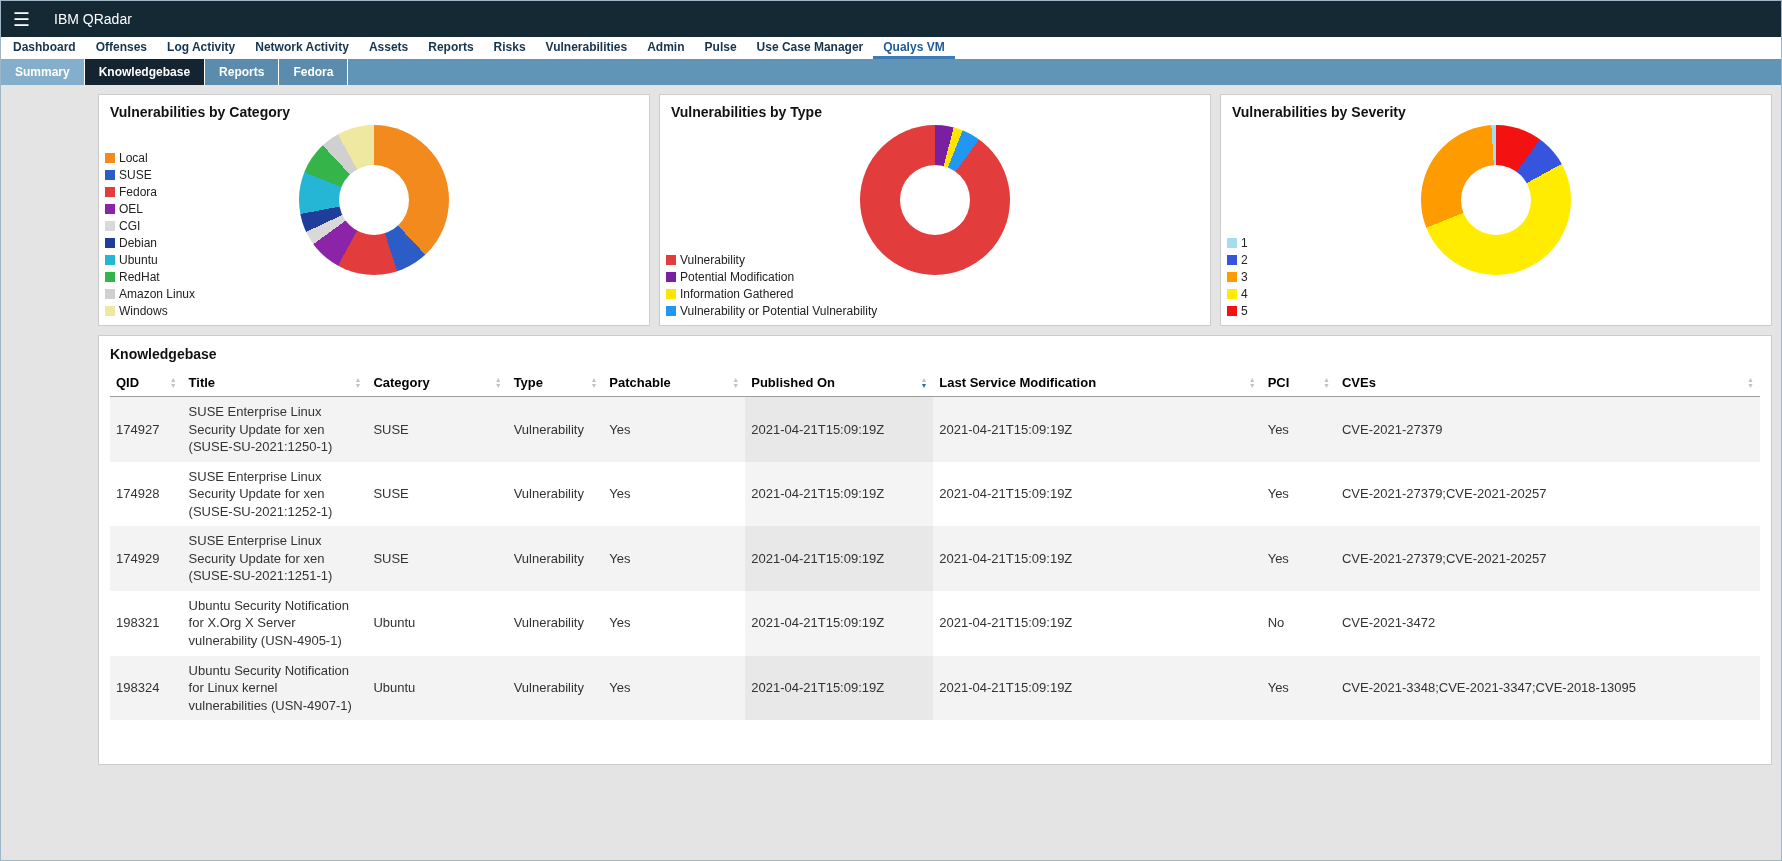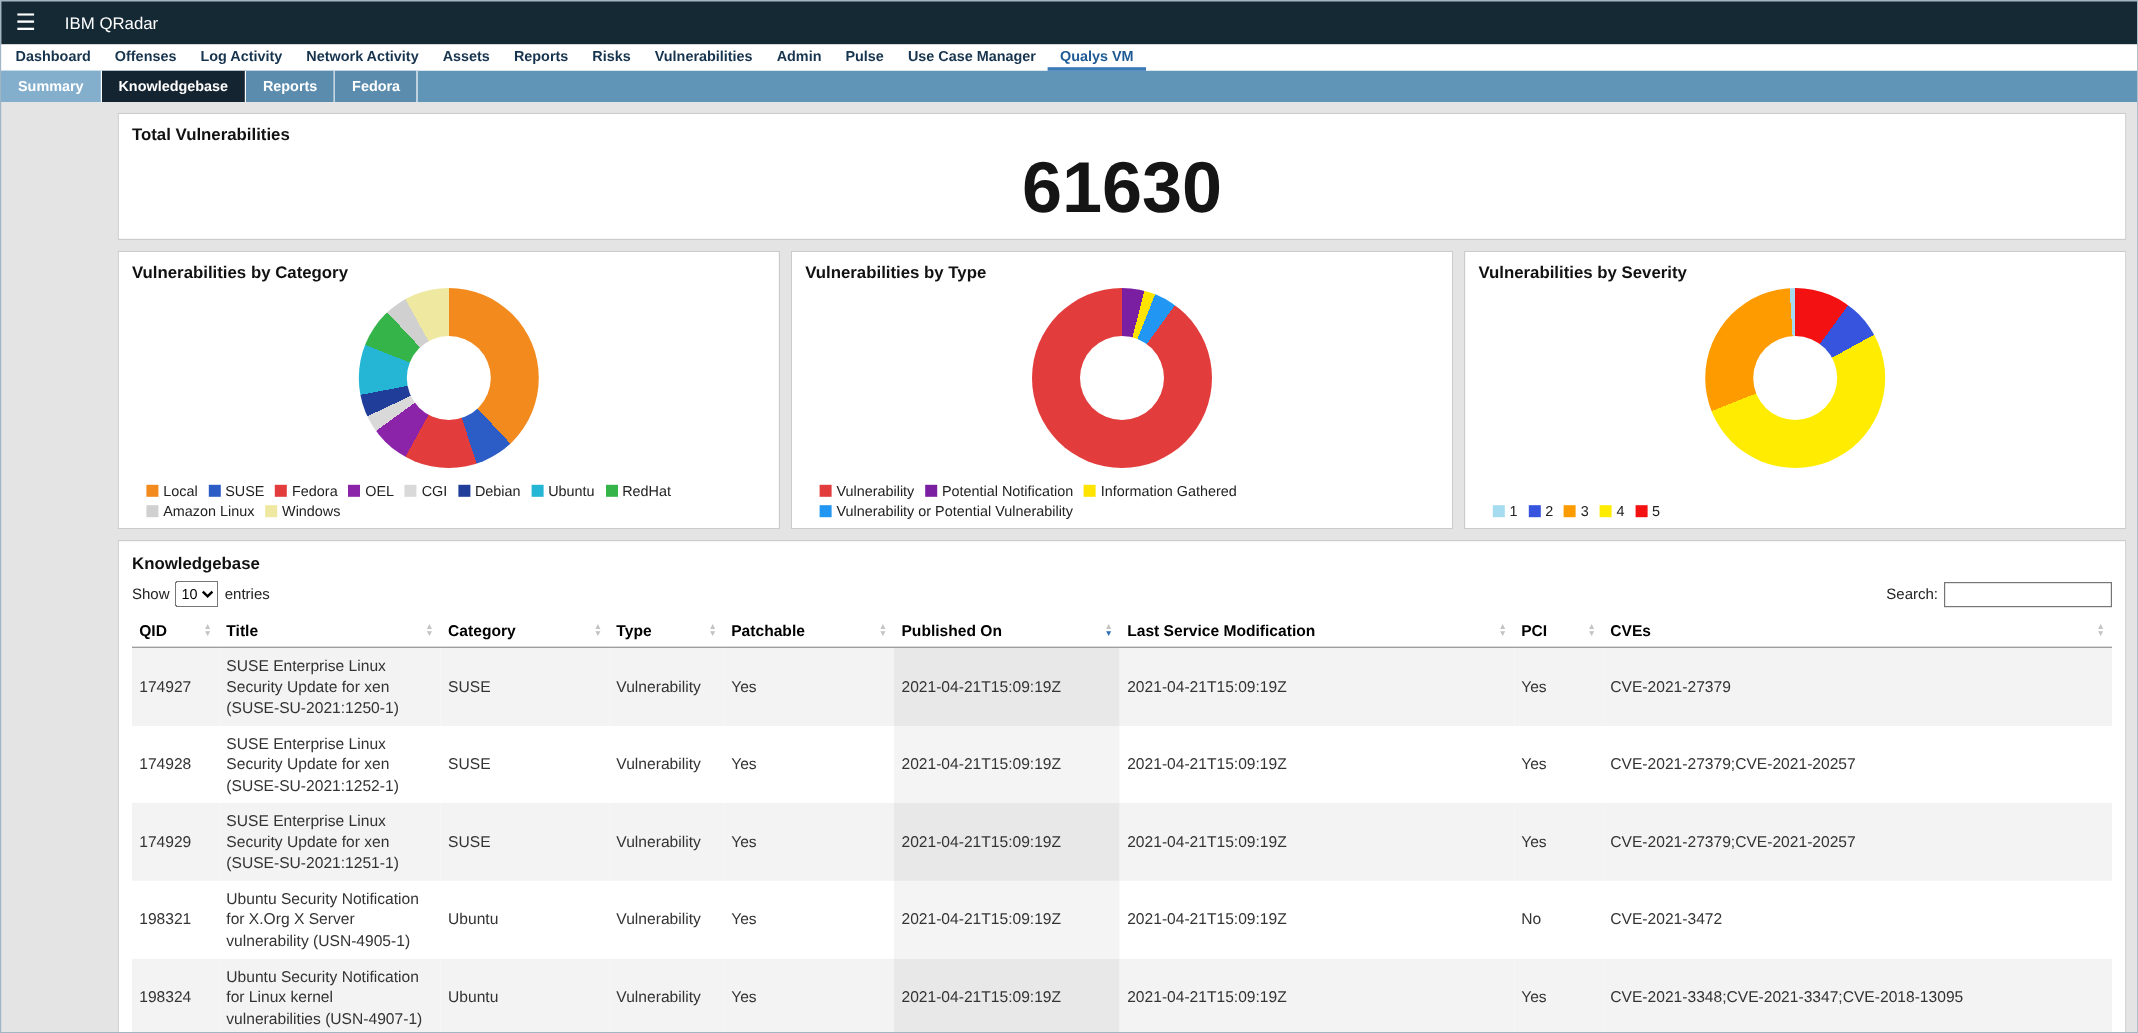--- a/index.html
+++ b/index.html
@@ -36,21 +36,21 @@
   .total-panel { height:106px; position:relative; margin-bottom:9px; }
   .panel-title { position:absolute; top:9px; left:11px; font-size:14px; font-weight:bold; color:#111; }
   .total-value { text-align:center; font-size:60px; font-weight:bold; color:#151515; padding-top:27px; }
 
   .charts-row { display:flex; gap:9px; margin-bottom:9px; }
   .chart-panel { flex:1 1 0; height:232px; position:relative; }
   .donut { width:150px; height:150px; border-radius:50%; margin:30px auto 0; position:relative; }
   .donut-hole { position:absolute; left:50%; top:50%; width:70px; height:70px; margin:-35px 0 0 -35px;
     background:#fff; border-radius:50%; }
   .chart-legend { position:absolute; left:0; right:0; bottom:7px; display:flex; flex-wrap:wrap;
-    justify-content:flex-start; column-gap:9px; row-gap:3px; font-size:12px; color:#222; padding:0 23px; }
+    justify-content:flex-end; column-gap:9px; row-gap:3px; font-size:12px; color:#222; padding:0 6px;flex-direction:column; }
   .legend-item { display:inline-flex; align-items:center; gap:4px; white-space:nowrap; }
   .swatch { width:10px; height:10px; display:inline-block; }
 
   
   .kb-panel { padding:8px 11px 0; min-height:430px; }
   .kb-title { font-size:14px; font-weight:bold; color:#111; margin:2px 0 7px; }
   .kb-controls { display:flex; justify-content:space-between; align-items:center; margin-bottom:6px;
     font-size:12.5px; color:#222; }
   .show-entries { display:flex; align-items:center; gap:5px; }
   select.page-size { height:22px; font-size:12px; font-family:inherit; }
@@ -96,24 +96,20 @@
 
 <div class="subnav">
     <div class="subtab subtab-summary">Summary</div>
     <div class="subtab subtab-knowledgebase active">Knowledgebase</div>
     <div class="subtab subtab-reports">Reports</div>
     <div class="subtab subtab-search">Fedora</div>
   </div>
 
 <div class="content">
 
-  <div class="panel total-panel">
-    <div class="panel-title">Total Vulnerabilities</div>
-    <div class="total-value">61630</div>
-  </div>
 
   <div class="charts-row">
     <div class="panel chart-panel">
       <div class="panel-title">Vulnerabilities by Category</div>
       <div class="donut" style="background: conic-gradient(rgb(242, 138, 30) 0deg, rgb(242, 138, 30) 136.8deg, rgb(44, 92, 197) 136.8deg, rgb(44, 92, 197) 162deg, rgb(226, 60, 60) 162deg, rgb(226, 60, 60) 208.8deg, rgb(139, 36, 168) 208.8deg, rgb(139, 36, 168) 234deg, rgb(217, 217, 217) 234deg, rgb(217, 217, 217) 244.8deg, rgb(31, 61, 153) 244.8deg, rgb(31, 61, 153) 259.2deg, rgb(36, 182, 212) 259.2deg, rgb(36, 182, 212) 291.6deg, rgb(53, 180, 74) 291.6deg, rgb(53, 180, 74) 316.8deg, rgb(208, 208, 208) 316.8deg, rgb(208, 208, 208) 331.2deg, rgb(238, 232, 160) 331.2deg, rgb(238, 232, 160) 360deg);">
           <div class="donut-hole"></div>
         </div>
       <div class="chart-legend">
           <span class="legend-item">
             <span class="swatch" style="background: rgb(242, 138, 30);"></span>
@@ -162,21 +158,21 @@
       <div class="donut" style="background: conic-gradient(rgb(123, 31, 162) 0deg, rgb(123, 31, 162) 14.4deg, rgb(255, 228, 0) 14.4deg, rgb(255, 228, 0) 21.6deg, rgb(33, 150, 243) 21.6deg, rgb(33, 150, 243) 36deg, rgb(226, 60, 60) 36deg, rgb(226, 60, 60) 360deg);">
           <div class="donut-hole"></div>
         </div>
       <div class="chart-legend">
           <span class="legend-item">
             <span class="swatch" style="background: rgb(226, 60, 60);"></span>
             <span>Vulnerability</span>
           </span>
           <span class="legend-item">
             <span class="swatch" style="background: rgb(123, 31, 162);"></span>
-            <span>Potential Notification</span>
+            <span>Potential Modification</span>
           </span>
           <span class="legend-item">
             <span class="swatch" style="background: rgb(255, 228, 0);"></span>
             <span>Information Gathered</span>
           </span>
           <span class="legend-item">
             <span class="swatch" style="background: rgb(33, 150, 243);"></span>
             <span>Vulnerability or Potential Vulnerability</span>
           </span>
         </div>
@@ -206,33 +202,20 @@
           <span class="legend-item">
             <span class="swatch" style="background: rgb(243, 17, 17);"></span>
             <span>5</span>
           </span>
         </div>
     </div>
   </div>
 
   <div class="panel kb-panel">
     <div class="kb-title">Knowledgebase</div>
-    <div class="kb-controls">
-      <div class="show-entries">
-        <span>Show</span>
-        <select class="page-size">
-          <option>10</option>
-        </select>
-        <span>entries</span>
-      </div>
-      <div class="search-box">
-        <span>Search:</span>
-        <input type="text" class="search-input" style="">
-      </div>
-    </div>
     <table class="kb-table">
       <thead>
           <tr>
             <th><span>QID</span><span class="carets">
                 <span>▲</span>
                 <span>▼</span>
               </span></th>
             <th><span>Title</span><span class="carets">
                 <span>▲</span>
                 <span>▼</span>

